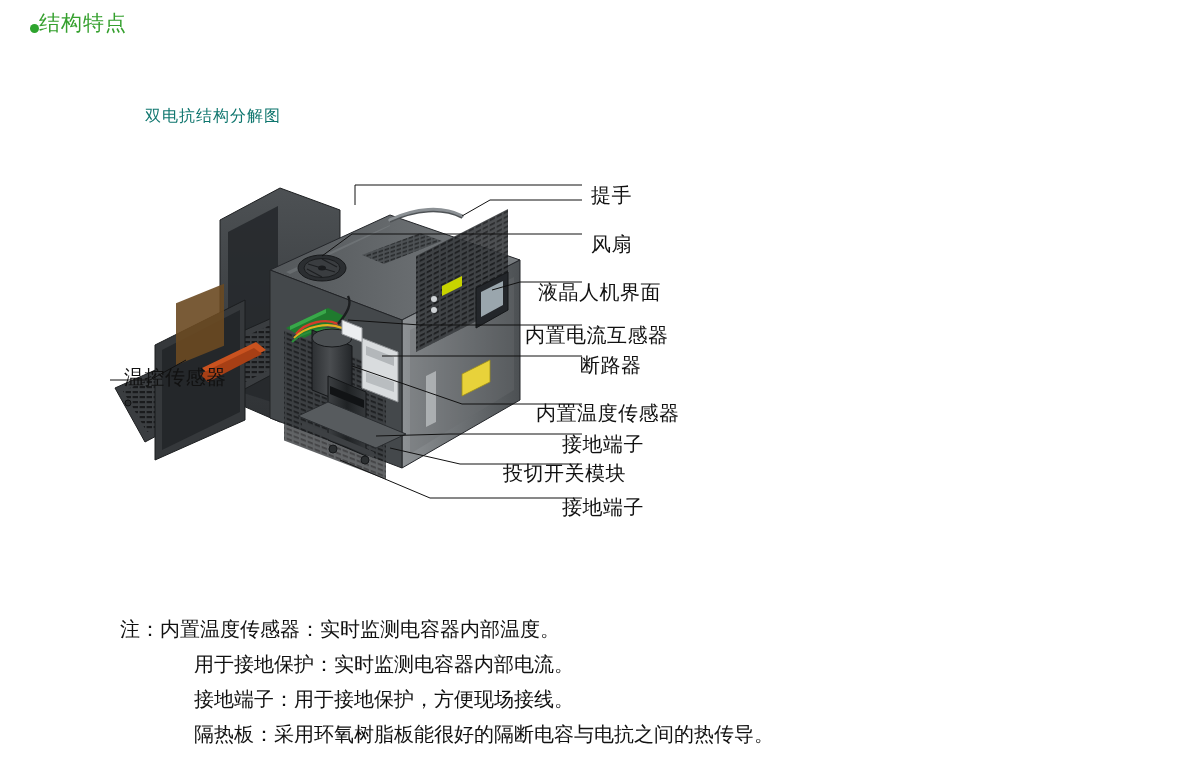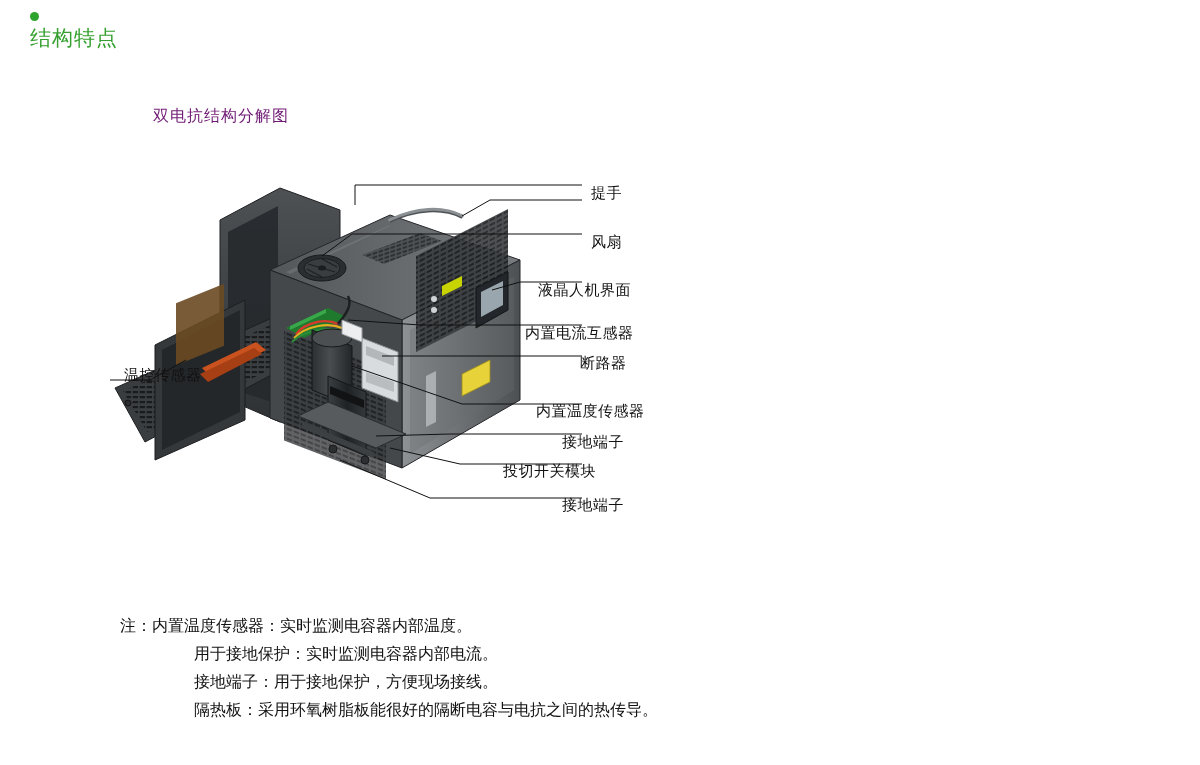--- a/index.html
+++ b/index.html
@@ -15,23 +15,21 @@
     color: #000;
     overflow: hidden;
   }
 
   
   .section-header {
     position: absolute;
     left: 30px;
     top: 12px;
     display: flex;
-    align-items: flex-start;
-    gap: 6px;
-    flex-direction: column;
+    align-items: flex-end;
   }
   .bullet-dot {
     width: 9px;
     height: 9px;
     border-radius: 50%;
     background: #2ea42e;
     display: inline-block;
   }
   .section-title {
     font-size: 21px;
@@ -39,54 +37,53 @@
     letter-spacing: 1px;
     line-height: 1;
   }
 
   
   .figure-caption {
     position: absolute;
     left: 145px;
     top: 106px;
     font-size: 16px;
-    color: #701a75;
+    color: #0f766e;
     letter-spacing: 1px;
-    margin-left: 8px;
   }
 
   
   .illustration {
     position: absolute;
     left: 90px;
     top: 160px;
     width: 600px;
     height: 400px;
   }
   .illustration svg {
     display: block;
   }
 
   
   .callout {
     position: absolute;
-    font-size: 15px;
+    font-size: 20px;
     color: #111;
     white-space: nowrap;
     letter-spacing: 0.5px;
     line-height: 1;
   }
 
   
   .notes {
     position: absolute;
     left: 120px;
     top: 612px;
     width: 960px;
-    font-size: 16px;
+    font-size: 20px;
     color: #111;
     line-height: 1.75;
   }
   .notes .note-line {
     white-space: nowrap;
   }
   .notes .note-line.indent {
     padding-left: 74px;
   }
 </style>

